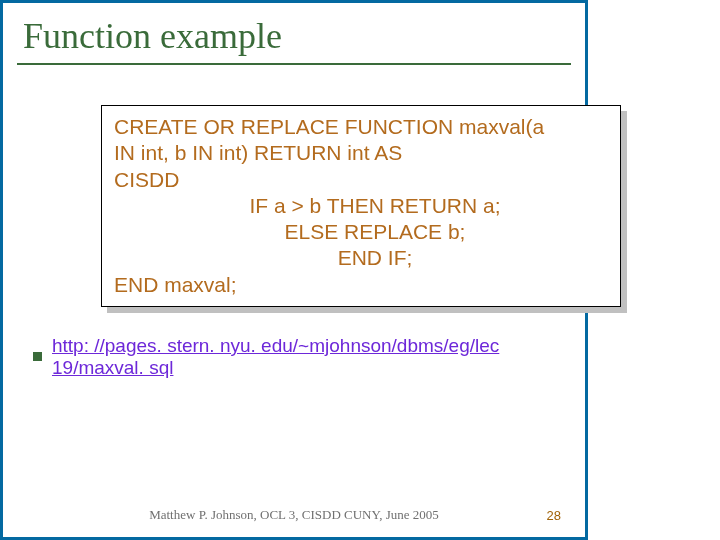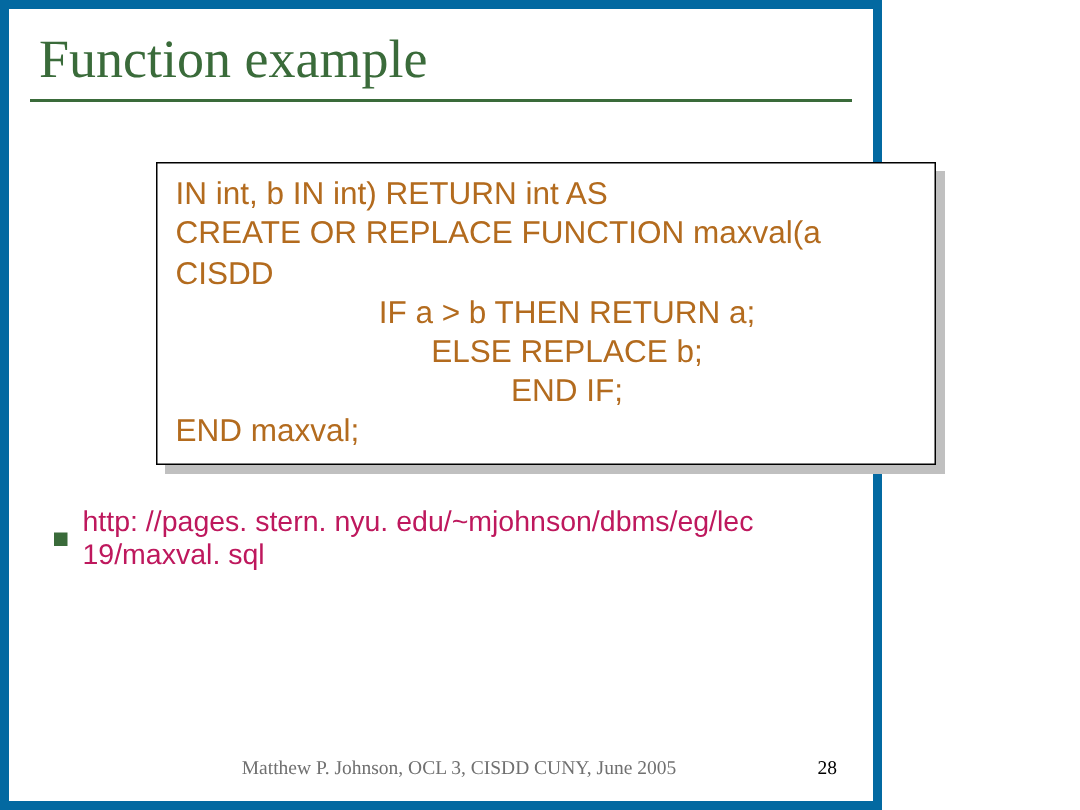--- a/index.html
+++ b/index.html
@@ -8,21 +8,21 @@
     height: 540px;
     background: #ffffff;
     font-family: Arial, Helvetica, sans-serif;
     position: relative;
     box-sizing: border-box;
   }
   .slide {
     width: 588px;
     height: 540px;
     position: relative;
-    border: 6px solid #0369a1;
+    border: 3px solid #0369a1;
     box-sizing: border-box;
     background: #fff;
   }
   .title {
     font-family: "Times New Roman", Times, serif;
     color: #3a6b3a;
     font-size: 36px;
     padding: 12px 0 6px 20px;
   }
   .title-rule {
@@ -74,55 +74,56 @@
     align-items: center;
   }
   .bullet-sq {
     width: 9px;
     height: 9px;
     background: #3a6b3a;
     margin-right: 10px;
     flex: none;
   }
   .bullet-link {
-    color: #be185d;
+    color: #6d28d9;
     font-size: 19px;
+    text-decoration: underline;
   }
   .footer {
     position: absolute;
     bottom: 14px;
-    left: 12px;
+    left: 0;
     width: 100%;
     text-align: center;
     color: #707070;
     font-family: "Times New Roman", Times, serif;
     font-size: 13px;
   }
   .page-num {
     position: absolute;
     bottom: 14px;
     right: 24px;
-    color: #000000;
-    font-family: Liberation Serif, serif;
+    color: #a16207;
+    font-family: Liberation Sans, sans-serif;
     font-size: 13px;
   }
 </style>
 </head>
 <body>
 
 <div class="slide">
 
   <div class="title">Function example</div>
   <hr class="title-rule">
 
   <div class="code-box-wrap">
     <div class="code-shadow"></div>
     <div class="code-box">
+      <div class="code-line">CREATE OR REPLACE FUNCTION maxval(a</div>
       <div class="code-line">IN int, b IN int) RETURN int AS</div>
-      <div class="code-line">CREATE OR REPLACE FUNCTION maxval(a</div>
       <div class="code-line">CISDD</div>
       <div class="code-line code-indent">IF a &gt; b THEN RETURN a;</div>
       <div class="code-line code-indent">ELSE REPLACE b;</div>
       <div class="code-line code-indent">END IF;</div>
       <div class="code-line">END maxval;</div>
     </div>
   </div>
 
 
   <div class="bullet-row">

